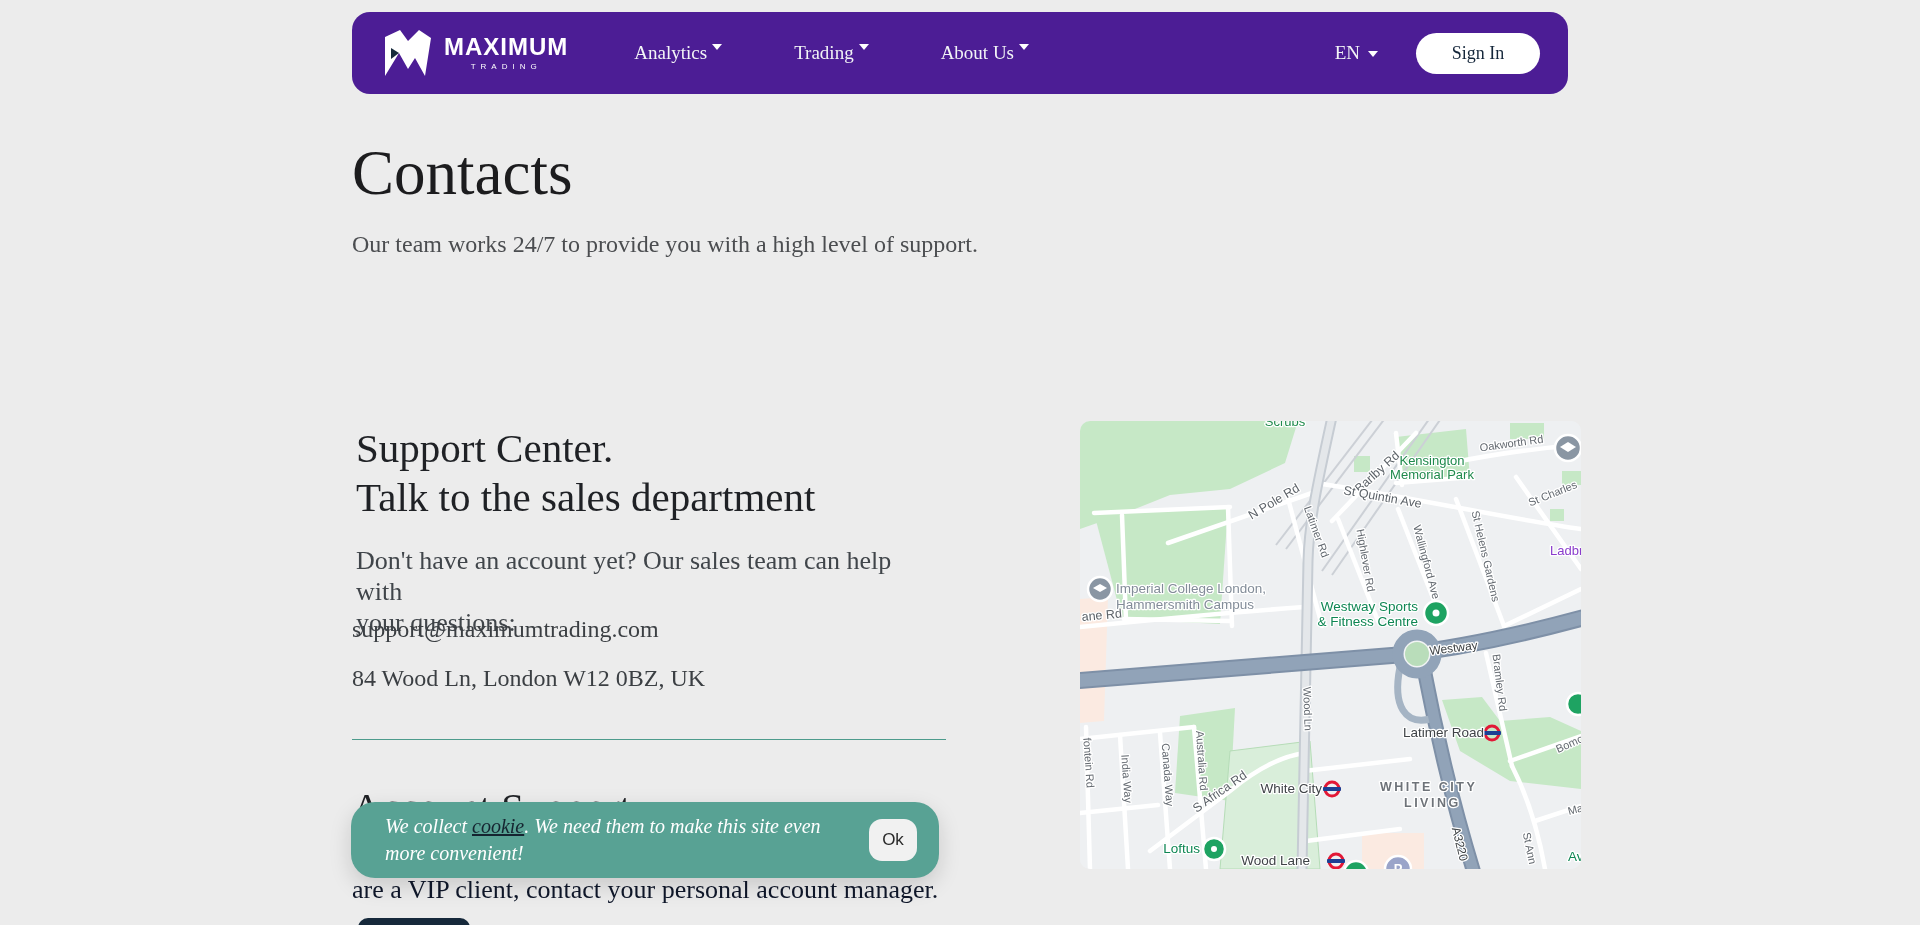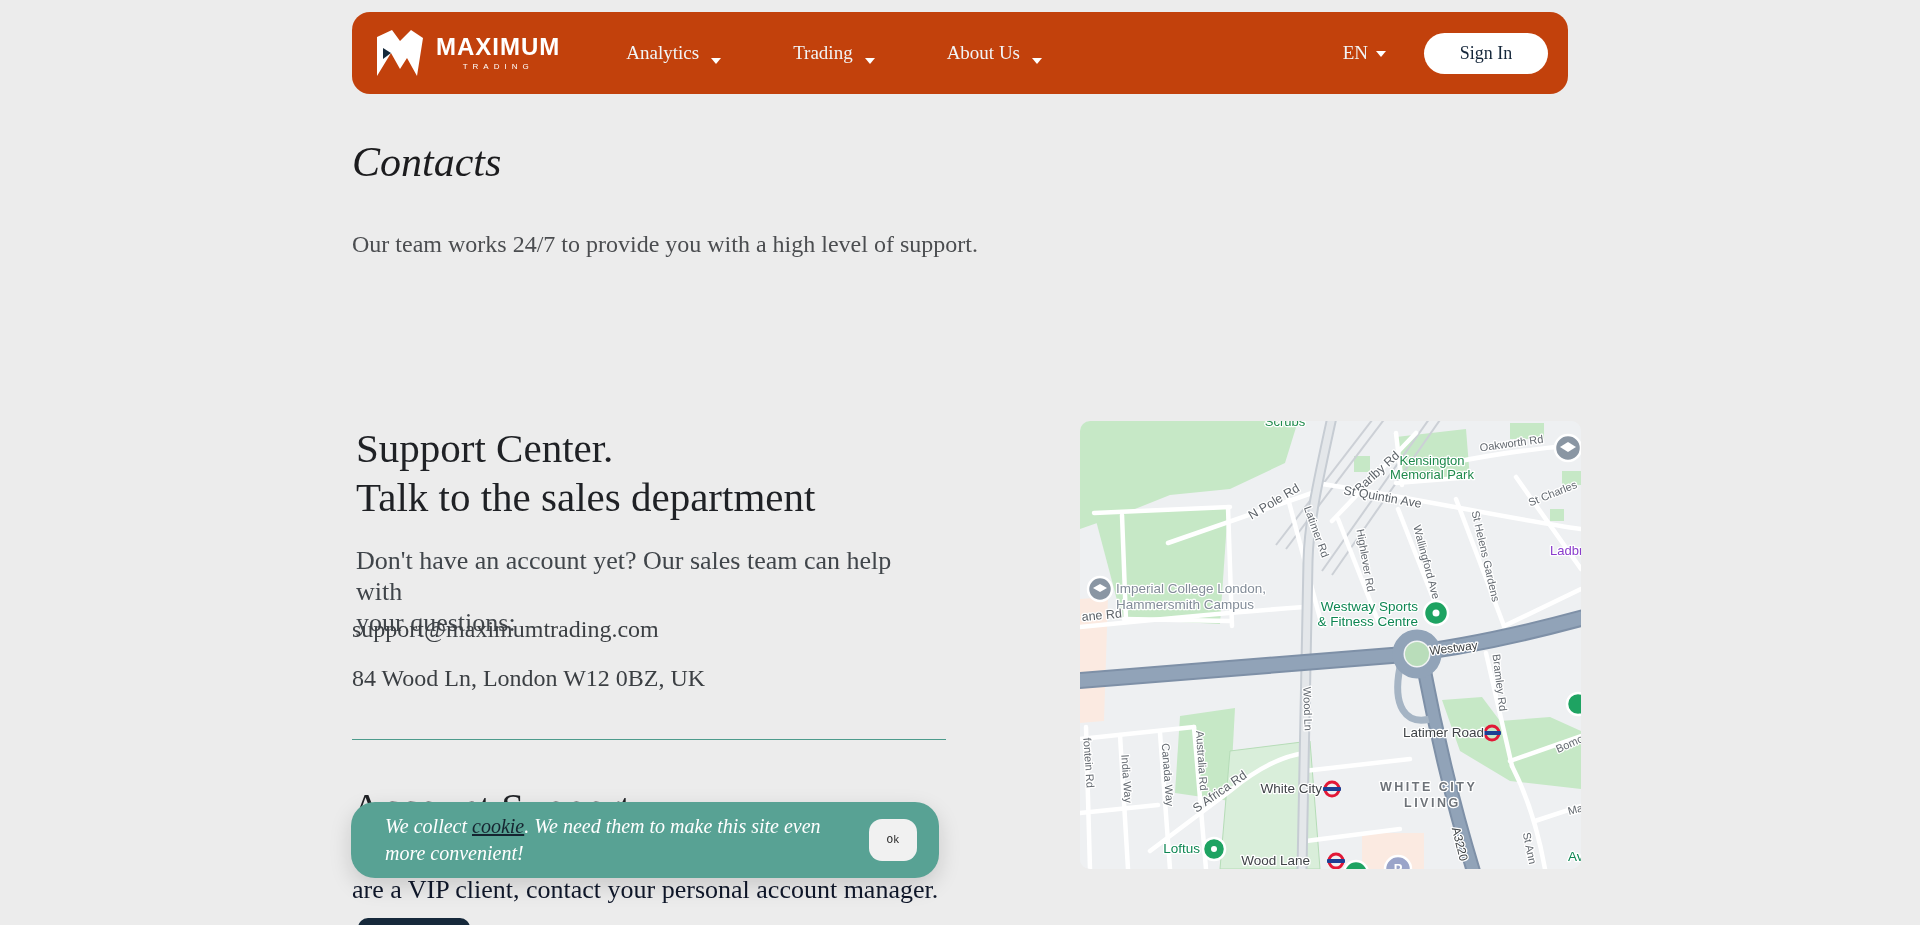--- a/index.html
+++ b/index.html
@@ -1,57 +1,57 @@
 <!DOCTYPE html>
 <html><head>
 <meta charset="utf-8">
 <style>
   html,body{margin:0;padding:0;background:#ececec;}
   .viewport{position:relative;width:1920px;height:925px;overflow:hidden;background:#ececec;
             font-family:"Liberation Serif",serif;}
   
-  .navbar{position:absolute;left:352px;top:12px;width:1216px;height:82px;background:#c2410c;
-          border-radius:18px;display:flex;align-items:center;padding:0;box-sizing:border-box;}
+  .navbar{position:absolute;left:352px;top:12px;width:1216px;height:82px;background:#4c1d95;
+          border-radius:18px;display:flex;align-items:center;padding:8px;box-sizing:border-box;}
   .brand{display:flex;align-items:center;margin-left:22px;cursor:pointer;}
   .brand-mark{width:52px;height:48px;display:block;}
   .brand-text{margin-left:10px;display:flex;flex-direction:column;align-items:center;}
   .brand-name{color:#fff;font-family:"Liberation Sans",sans-serif;font-weight:bold;
               font-size:24px;letter-spacing:1px;line-height:24px;}
   .brand-sub{color:#fff;font-family:"Liberation Sans",sans-serif;font-size:8px;
              letter-spacing:5px;margin-top:3px;}
   .nav-menu{display:flex;gap:72px;margin-left:66px;}
-  .nav-item{color:#f2f4f6;font-size:19px;display:flex;align-items:flex-end;gap:12px;cursor:pointer;}
+  .nav-item{color:#f2f4f6;font-size:19px;display:flex;align-items:flex-start;gap:5px;cursor:pointer;}
   .caret{width:0;height:0;border-left:5px solid transparent;border-right:5px solid transparent;
          border-top:6px solid #fff;display:inline-block;margin-top:2px;}
   .nav-right{margin-left:auto;display:flex;align-items:center;gap:38px;margin-right:20px;}
   .lang{color:#f2f4f6;font-size:19px;display:flex;align-items:center;gap:8px;cursor:pointer;}
   .signin-btn{width:124px;height:41px;background:#ffffff;border:none;border-radius:22px;
               color:#14263a;font-family:"Liberation Serif",serif;font-size:18px;cursor:pointer;
               display:flex;align-items:center;justify-content:center;}
   
   .abs{position:absolute;}
-  .page-title{left:352px;top:140px;font-size:42px;color:#1c1c1e;line-height:1.05;font-style:italic;}
+  .page-title{left:352px;top:140px;font-size:63px;color:#1c1c1e;line-height:1.05;}
   .page-subtitle{left:352px;top:231px;font-size:24px;color:#4b4d50;}
   .section-heading{left:352px;top:420px;font-size:41px;line-height:49px;color:#1f2125;}
   .support-desc{left:352px;top:541px;font-size:26px;line-height:31px;color:#40454a;width:560px;}
   .support-email{left:352px;top:616px;font-size:24px;color:#3b3f43;cursor:pointer;}
   .support-address{left:352px;top:665px;font-size:24px;color:#3b3f43;}
   .divider{left:352px;top:739px;width:594px;height:1px;background:#4d9b8c;}
   .account-heading{left:352px;top:783px;font-size:41px;color:#1f2125;z-index:1;}
   .vip-text{left:352px;top:875px;font-size:26px;color:#0f172a;z-index:1;}
   .bottom-button{left:358px;top:918px;width:112px;height:46px;background:#16293b;
                  border:none;border-radius:10px;cursor:pointer;z-index:1;}
   
   .cookie-banner{left:351px;top:802px;width:588px;height:76px;background:#58a294;
                  border-radius:24px;display:flex;align-items:center;box-sizing:border-box;
                  padding:0 22px 0 34px;z-index:5;box-shadow:0 8px 22px rgba(0,0,0,0.15);}
   .cookie-text{color:#fff;font-size:20px;line-height:27px;width:480px;font-style:italic;}
   .cookie-link{color:#152430;text-decoration:underline;cursor:pointer;}
   .ok-btn{margin-left:auto;width:48px;height:42px;background:#f1f1f1;border:none;border-radius:13px;
-          font-family:Liberation Mono, monospace;font-size:11px;color:#2a2a2a;cursor:pointer;}
+          font-family:Liberation Sans, sans-serif;font-size:17px;color:#2a2a2a;cursor:pointer;}
   
   .map{left:1080px;top:421px;width:501px;height:448px;border-radius:10px;overflow:hidden;
        background:#eef0f2;cursor:grab;}
   .mlabel{font-family:"Liberation Sans",sans-serif;paint-order:stroke;stroke:#ffffff;
           stroke-width:2.6px;stroke-linejoin:round;}
   .l-road{fill:#62686f;font-size:11px;}
   .l-road-lg{fill:#5c6268;font-size:12.5px;}
   .l-park{fill:#1f8a4c;font-size:13px;}
   .l-poi{fill:#0e8653;font-size:13.5px;}
   .l-college{fill:#828c98;font-size:13.5px;}

